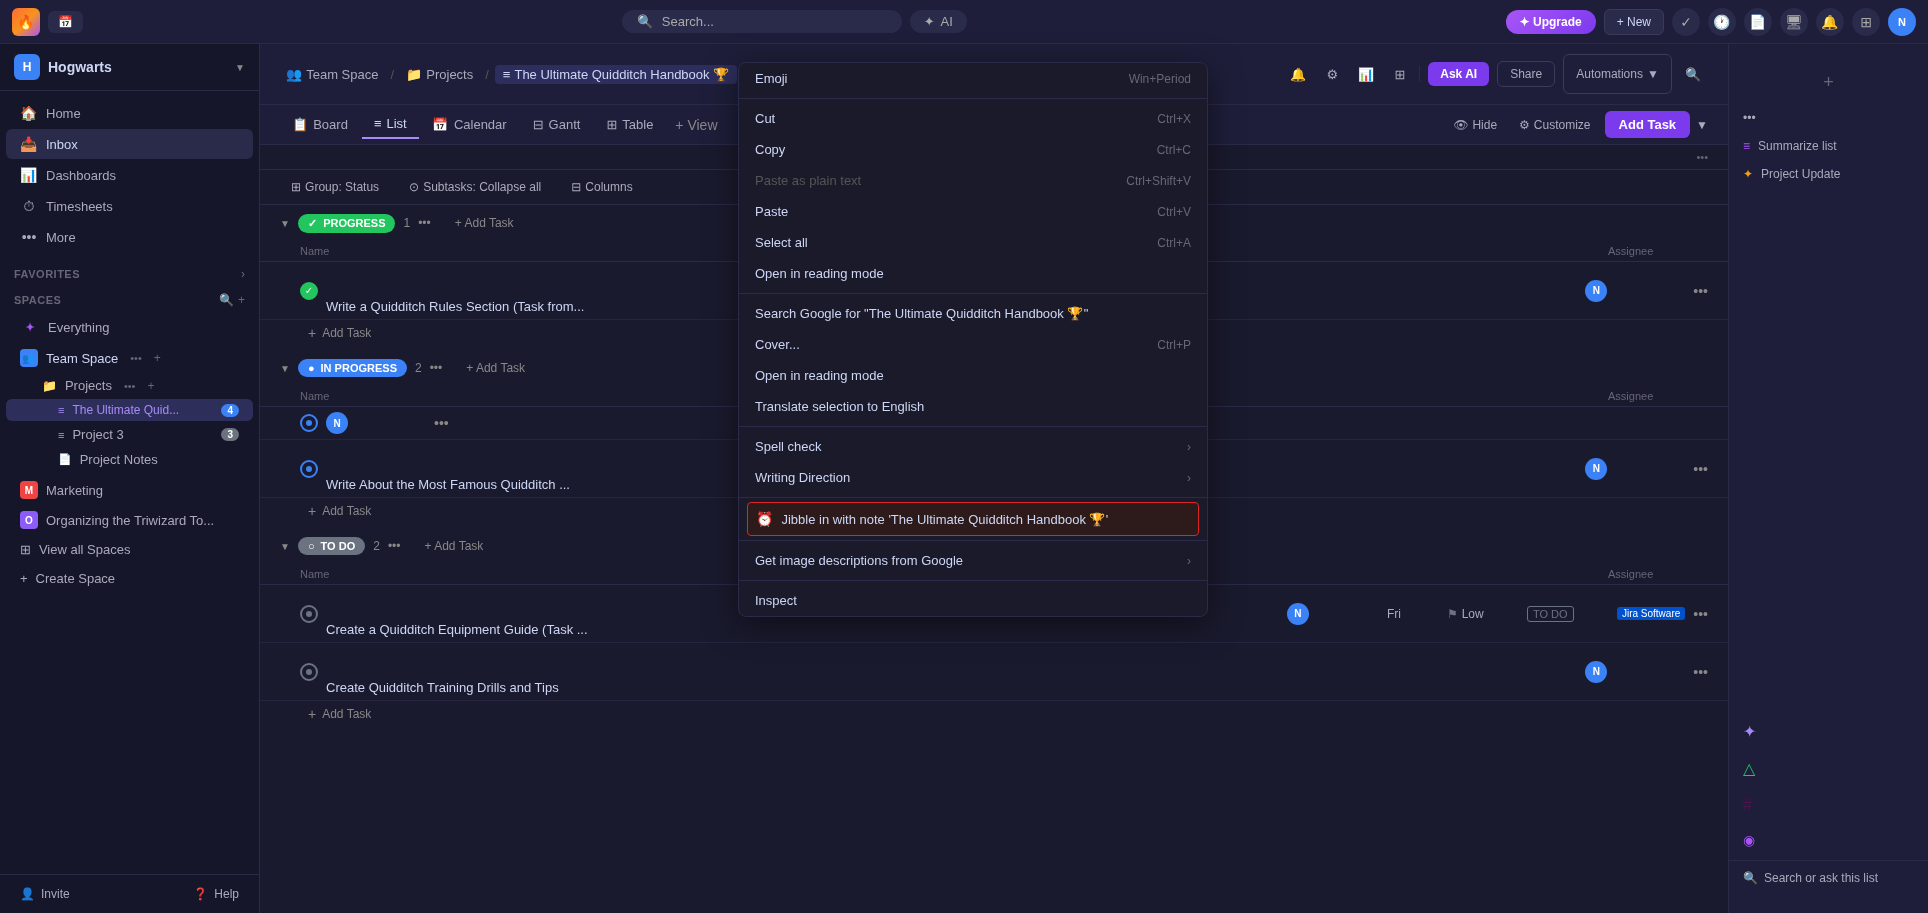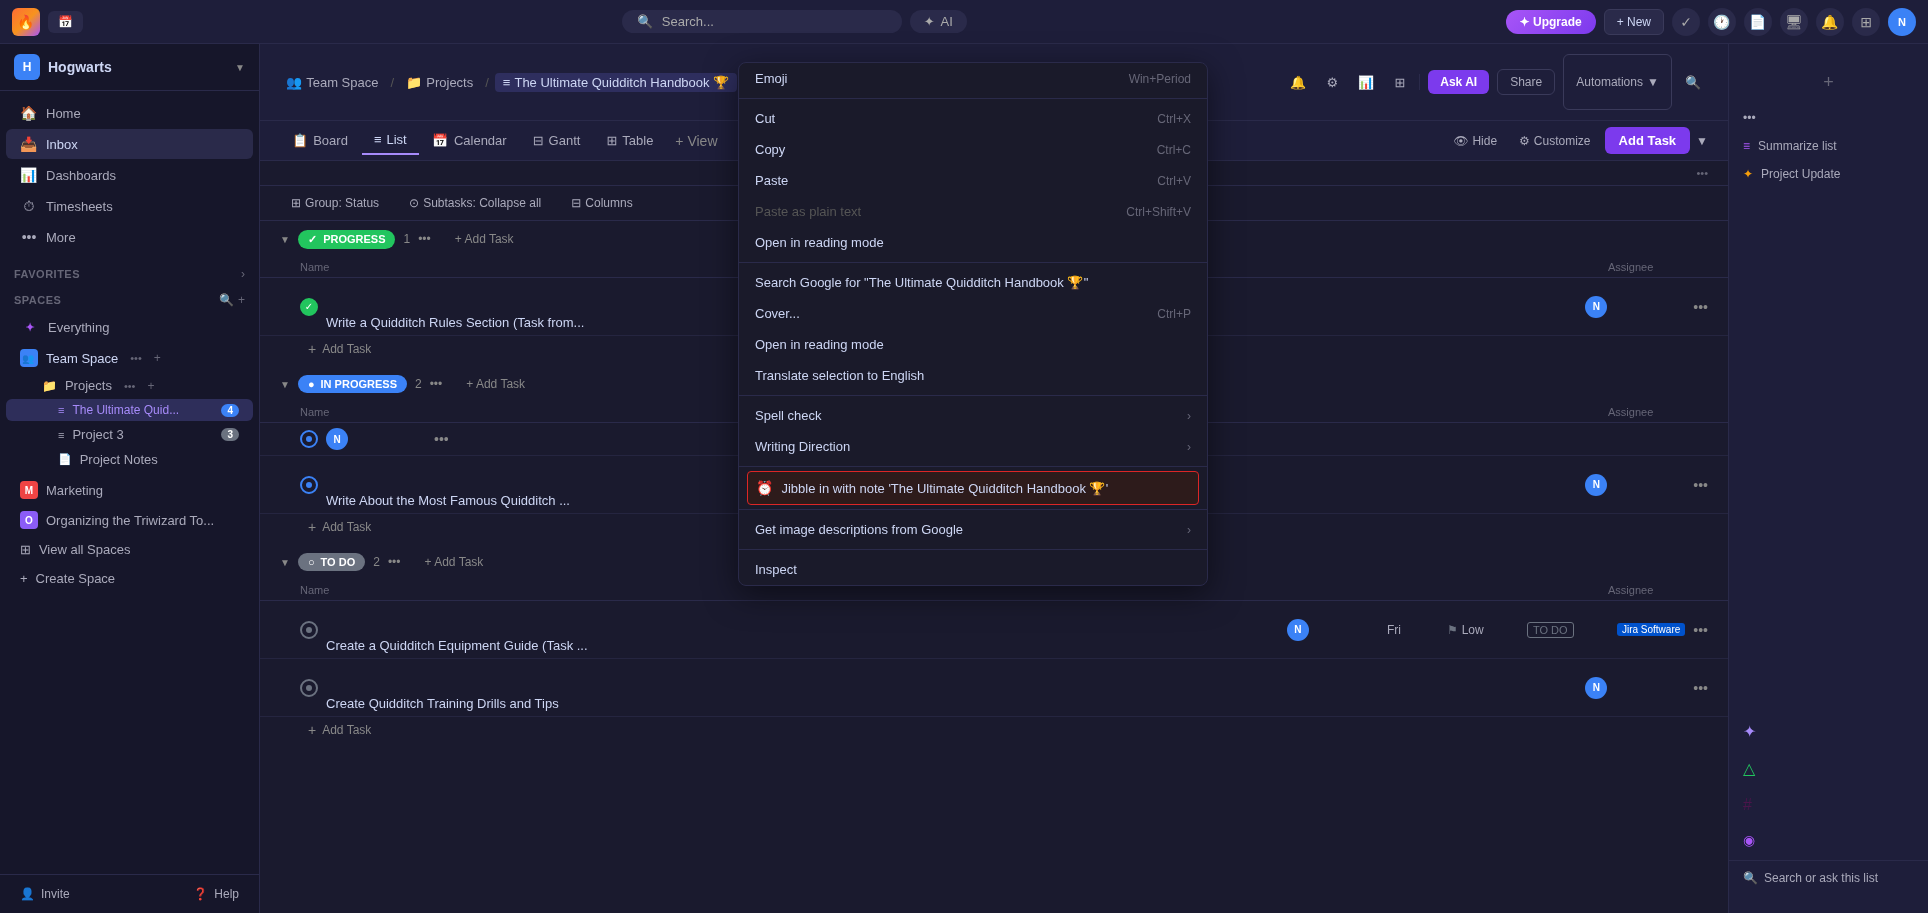--- a/index.html
+++ b/index.html
@@ -286,21 +286,21 @@
         <span>The Ultimate Quidditch Handbook 🏆</span>
       </div>
       <div class="breadcrumb-right">
         <div style="padding:3px 6px;cursor:pointer;color:#aab;">🔔</div>
         <div style="padding:3px 6px;cursor:pointer;color:#aab;">⚙</div>
         <div style="padding:3px 6px;cursor:pointer;color:#aab;">📊</div>
         <div style="padding:3px 6px;cursor:pointer;color:#aab;">⊞</div>
         <span style="width:1px;height:16px;background:#2a2a4a;display:inline-block;"></span>
         <button style="background:#7c3aed;color:white;border:none;border-radius:6px;padding:5px 12px;font-size:12px;cursor:pointer;font-weight:600;">Ask AI</button>
         <button style="background:transparent;color:#aab;border:1px solid #3a3a5a;border-radius:6px;padding:5px 12px;font-size:12px;cursor:pointer;">Share</button>
-        <button style="background:transparent;color:#aab;border:1px solid #3a3a5a;border-radius:6px;padding:20px 12px;font-size:12px;cursor:pointer;display:flex;align-items:center;gap:4px;">
+        <button style="background:transparent;color:#aab;border:1px solid #3a3a5a;border-radius:6px;padding:12px 12px;font-size:12px;cursor:pointer;display:flex;align-items:center;gap:4px;">
           <span>Automations</span>
           <span>▼</span>
         </button>
         <div style="padding:3px 6px;cursor:pointer;color:#aab;">🔍</div>
       </div>
     </div>
 
     <div class="view-tabs">
       <div class="view-tab">
         <span>📋</span>
@@ -544,27 +544,31 @@
   </div>
   <div class="cm-divider"></div>
   <div class="cm-item">
     <span>Cut</span>
     <span class="cm-shortcut">Ctrl+X</span>
   </div>
   <div class="cm-item">
     <span>Copy</span>
     <span class="cm-shortcut">Ctrl+C</span>
   </div>
-  <div class="cm-item">
-    <span>Paste</span>
-    <span class="cm-shortcut">Ctrl+V</span>
-  </div>
   <div class="cm-item disabled">
     <span>Paste as plain text</span>
     <span class="cm-shortcut">Ctrl+Shift+V</span>
+  </div>
+  <div class="cm-item">
+    <span>Paste</span>
+    <span class="cm-shortcut">Ctrl+V</span>
+  </div>
+  <div class="cm-item">
+    <span>Select all</span>
+    <span class="cm-shortcut">Ctrl+A</span>
   </div>
   <div class="cm-item">
     <span>Open in reading mode</span>
   </div>
   <div class="cm-divider"></div>
   <div class="cm-item">
     <span>Search Google for "The Ultimate Quidditch Handbook 🏆"</span>
   </div>
   <div class="cm-item">
     <span>Cover...</span>

